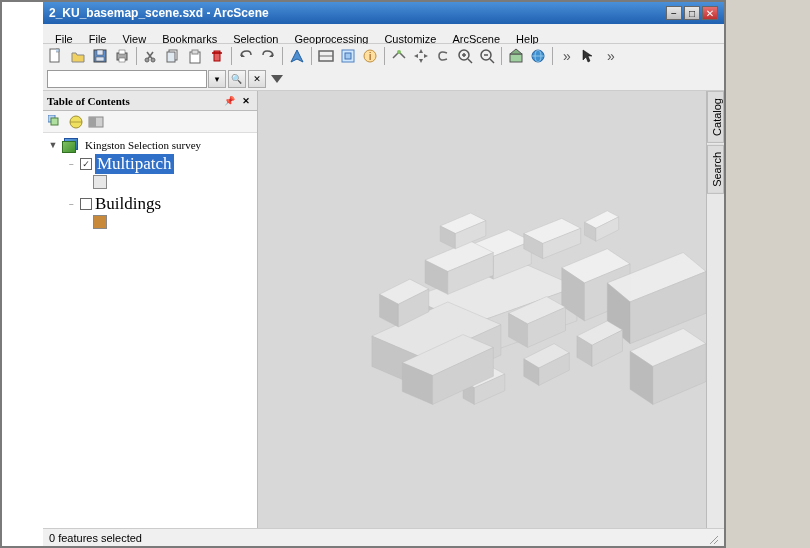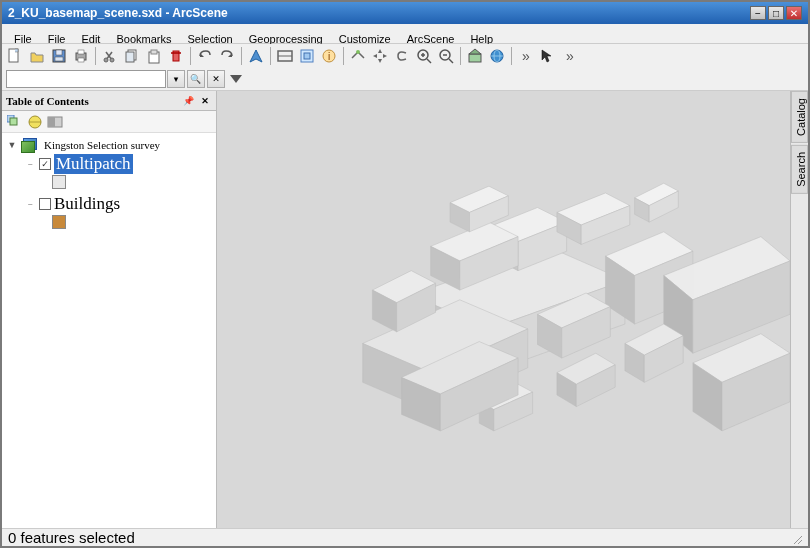--- a/index.html
+++ b/index.html
@@ -7,26 +7,27 @@
       width: 810px;
       height: 548px;
       font-family: 'Segoe UI', Tahoma, Arial, sans-serif;
       font-size: 11px;
       background: #d4d0c8;
       overflow: hidden;
     }
 
     
     .window {
-      width: 810px;
+      width: 726px;
       height: 548px;
       border: 2px solid #7a7a7a;
       display: flex;
       flex-direction: column;
       background: #fff;
+      padding-left: 41px;
     }
 
     
     .title-bar {
       background: linear-gradient(to bottom, #4a90d9 0%, #2060b0 100%);
       height: 22px;
       display: flex;
       align-items: center;
       justify-content: space-between;
       padding: 0 6px;
@@ -345,21 +346,21 @@
     .status-bar {
       height: 18px;
       background: #f0f0f0;
       border-top: 1px solid #ccc;
       display: flex;
       align-items: center;
       padding: 0 6px;
       flex-shrink: 0;
     }
     .status-text {
-      font-size: 15px;
+      font-size: 11px;
       color: #000;
     }
     .status-resize {
       margin-left: auto;
       width: 12px;
       height: 12px;
       cursor: se-resize;
     }
   </style>
 </head>
@@ -372,21 +373,21 @@
     <div class="title-bar-controls">
       <div class="title-btn minimize">−</div>
       <div class="title-btn maximize">□</div>
       <div class="title-btn close">✕</div>
     </div>
   </div>
 
   <div class="menu-bar">
     <div class="menu-item">File</div>
     <div class="menu-item">File</div>
-    <div class="menu-item">Edit</div>
+    <div class="menu-item">View</div>
     <div class="menu-item">Bookmarks</div>
     <div class="menu-item">Selection</div>
     <div class="menu-item">Geoprocessing</div>
     <div class="menu-item">Customize</div>
     <div class="menu-item">ArcScene</div>
     <div class="menu-item">Help</div>
   </div>
 
   <div class="toolbar-area">
     <div class="toolbar-row">

